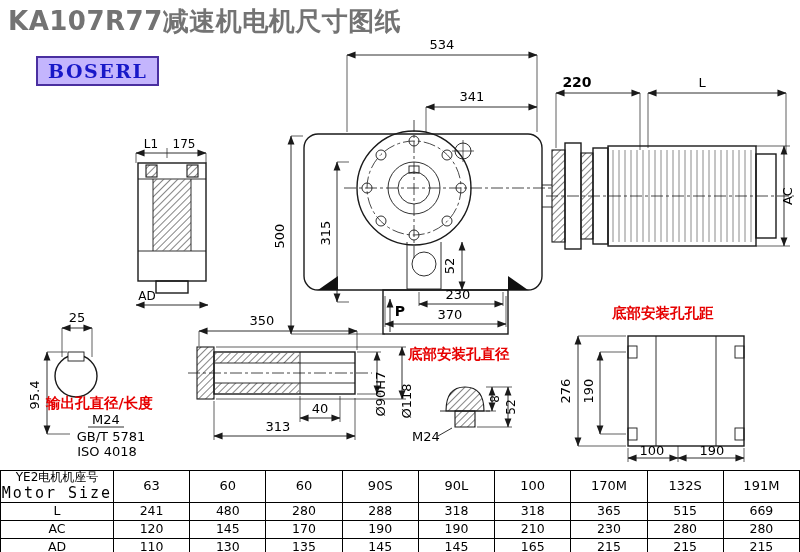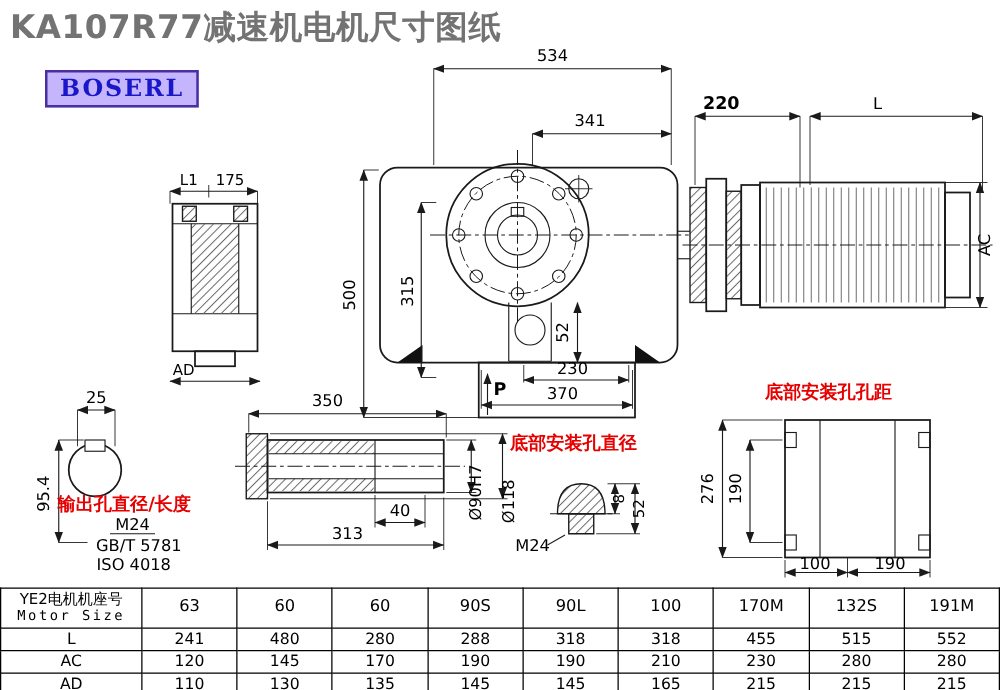--- a/index.html
+++ b/index.html
@@ -28,21 +28,21 @@
   svg text.b{font-weight:bold;font-size:14px}
   svg text.s{font-size:12px}
   
   table.size-table{position:absolute;left:0;top:470px;width:800px;height:82px;
        border-collapse:collapse;table-layout:fixed;background:#fff}
   table.size-table td{border:1px solid #000;text-align:center;vertical-align:middle;
        padding:0;font-size:12.5px;color:#000;line-height:1.15}
   table.size-table tr.hdr td{height:31px;font-size:13px}
   table.size-table tr.row td{height:17px}
   .cn{font-size:12px}
-  .en{font-size:11px;letter-spacing:2px;font-family:"DejaVu Sans Mono","Liberation Mono",monospace}
+  .en{font-size:15px;letter-spacing:2px;font-family:"DejaVu Sans Mono","Liberation Mono",monospace}
 </style>
 </head>
 <body>
 
 <svg class="drawing" width="800" height="470" viewBox="0 0 800 470">
   <defs>
     <marker id="mA" viewBox="0 0 10 10" refX="9.5" refY="5" markerWidth="10" markerHeight="10" orient="auto-start-reverse">
       <path d="M0,1.2 L10,5 L0,8.8 z" fill="#1a1a1a"></path>
     </marker>
     <pattern id="hatch" patternUnits="userSpaceOnUse" width="5" height="5" patternTransform="rotate(45)">
@@ -282,23 +282,23 @@
     <td>191M</td>
   </tr>
   <tr class="row">
     <td>L</td>
     <td>241</td>
     <td>480</td>
     <td>280</td>
     <td>288</td>
     <td>318</td>
     <td>318</td>
-    <td>455</td>
+    <td>365</td>
     <td>515</td>
-    <td>552</td>
+    <td>669</td>
   </tr>
   <tr class="row">
     <td>AC</td>
     <td>120</td>
     <td>145</td>
     <td>170</td>
     <td>190</td>
     <td>190</td>
     <td>210</td>
     <td>230</td>

